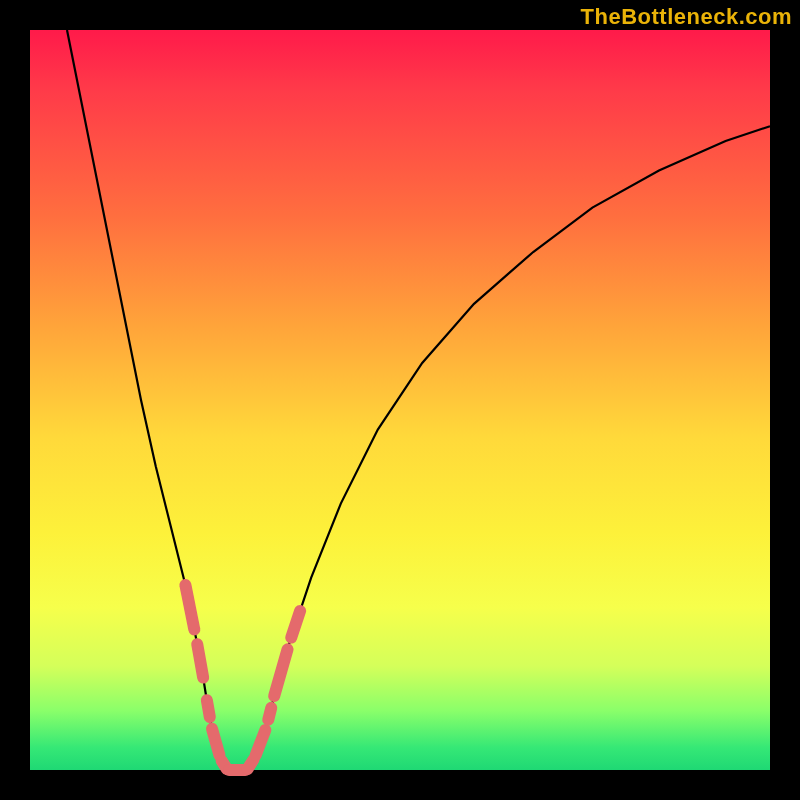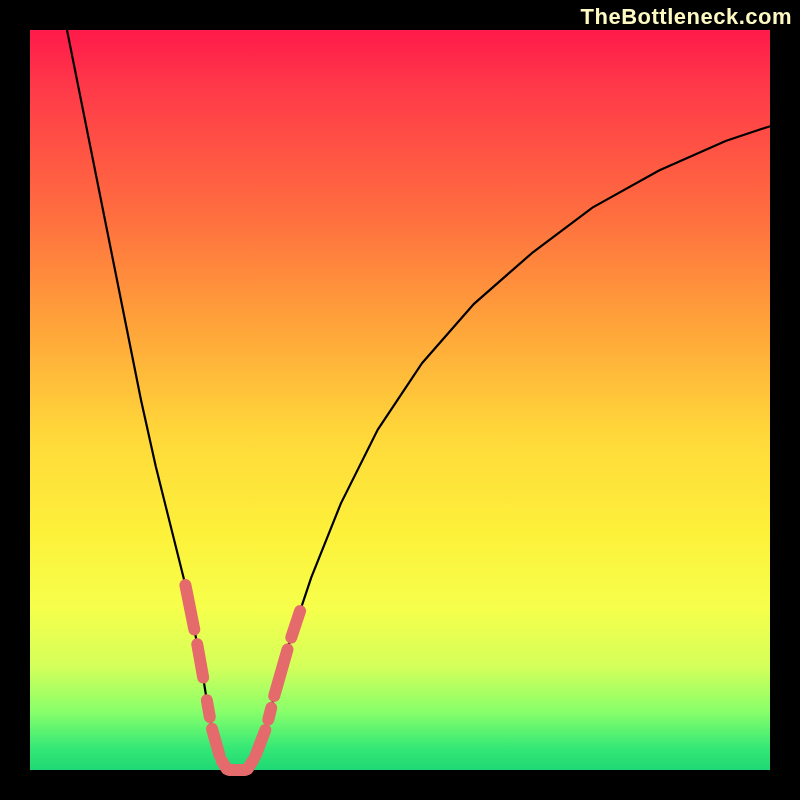--- a/index.html
+++ b/index.html
@@ -35,21 +35,21 @@
       #d4ff5a 86%,
       #8aff6a 92%,
       #35e876 97%,
       #1fd874 100%
     );
   }
   .watermark {
     position: absolute;
     top: 4px;
     right: 8px;
-    color: #fef9c3;
+    color: #eab308;
     font-size: 22px;
     font-weight: 600;
     letter-spacing: 0.5px;
     user-select: none;
   }
   svg.curves {
     position: absolute;
     left: 30px;
     top: 30px;
     width: 740px;

